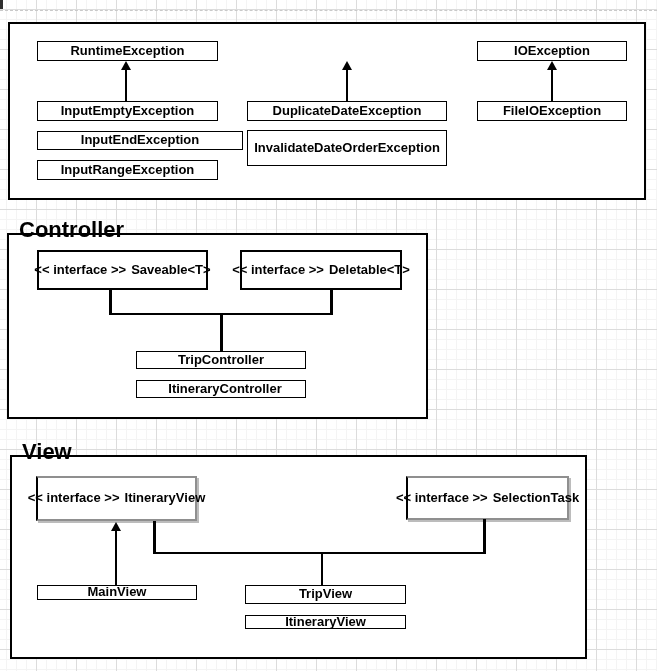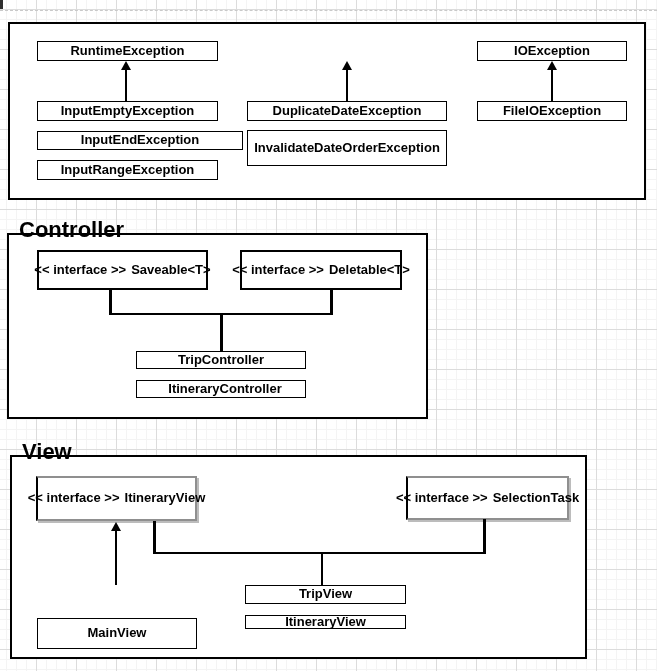--- a/index.html
+++ b/index.html
@@ -108,17 +108,17 @@
   </div>
 
   <div class="vline" style="left:115px;top:530px;height:55px;"></div>
   <div class="arrow-head" style="left:111px;top:522px;"></div>
 
   <div class="conn v" style="left:153px;top:521px;height:33px;"></div>
   <div class="conn v" style="left:483px;top:519px;height:35px;"></div>
   <div class="conn h" style="left:153px;top:551.5px;width:333px;"></div>
   <div class="conn v" style="left:320.5px;top:554px;height:31px;"></div>
 
-  <div class="node" style="left:37px;top:618px;width:160px;height:31px;">MainView</div>
+  <div class="node" style="left:37px;top:585px;width:160px;height:15px;">MainView</div>
   <div class="node" style="left:245px;top:585px;width:161px;height:19px;">TripView</div>
   <div class="node" style="left:245px;top:615px;width:161px;height:14px;">ItineraryView</div>
 
 </div>
 
 </body></html>

